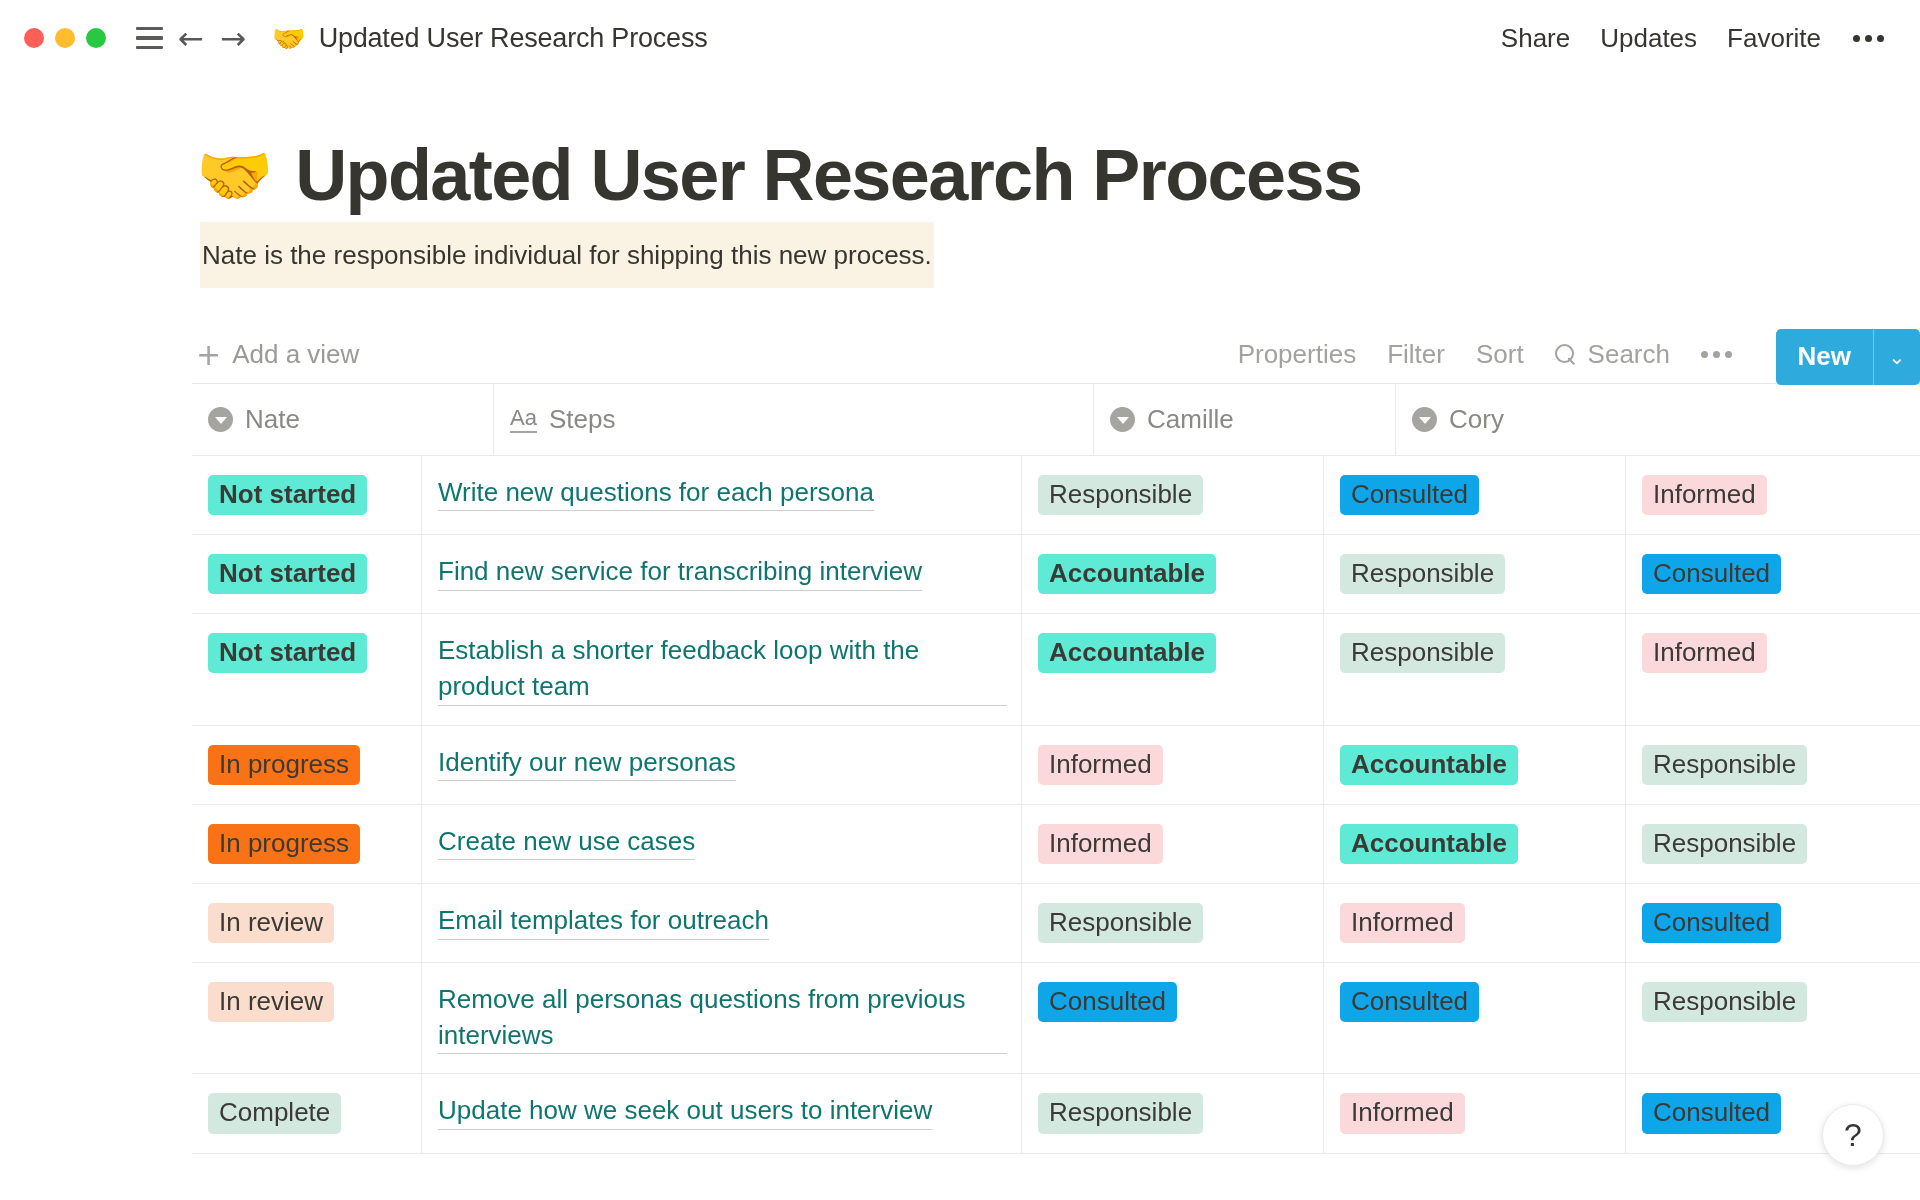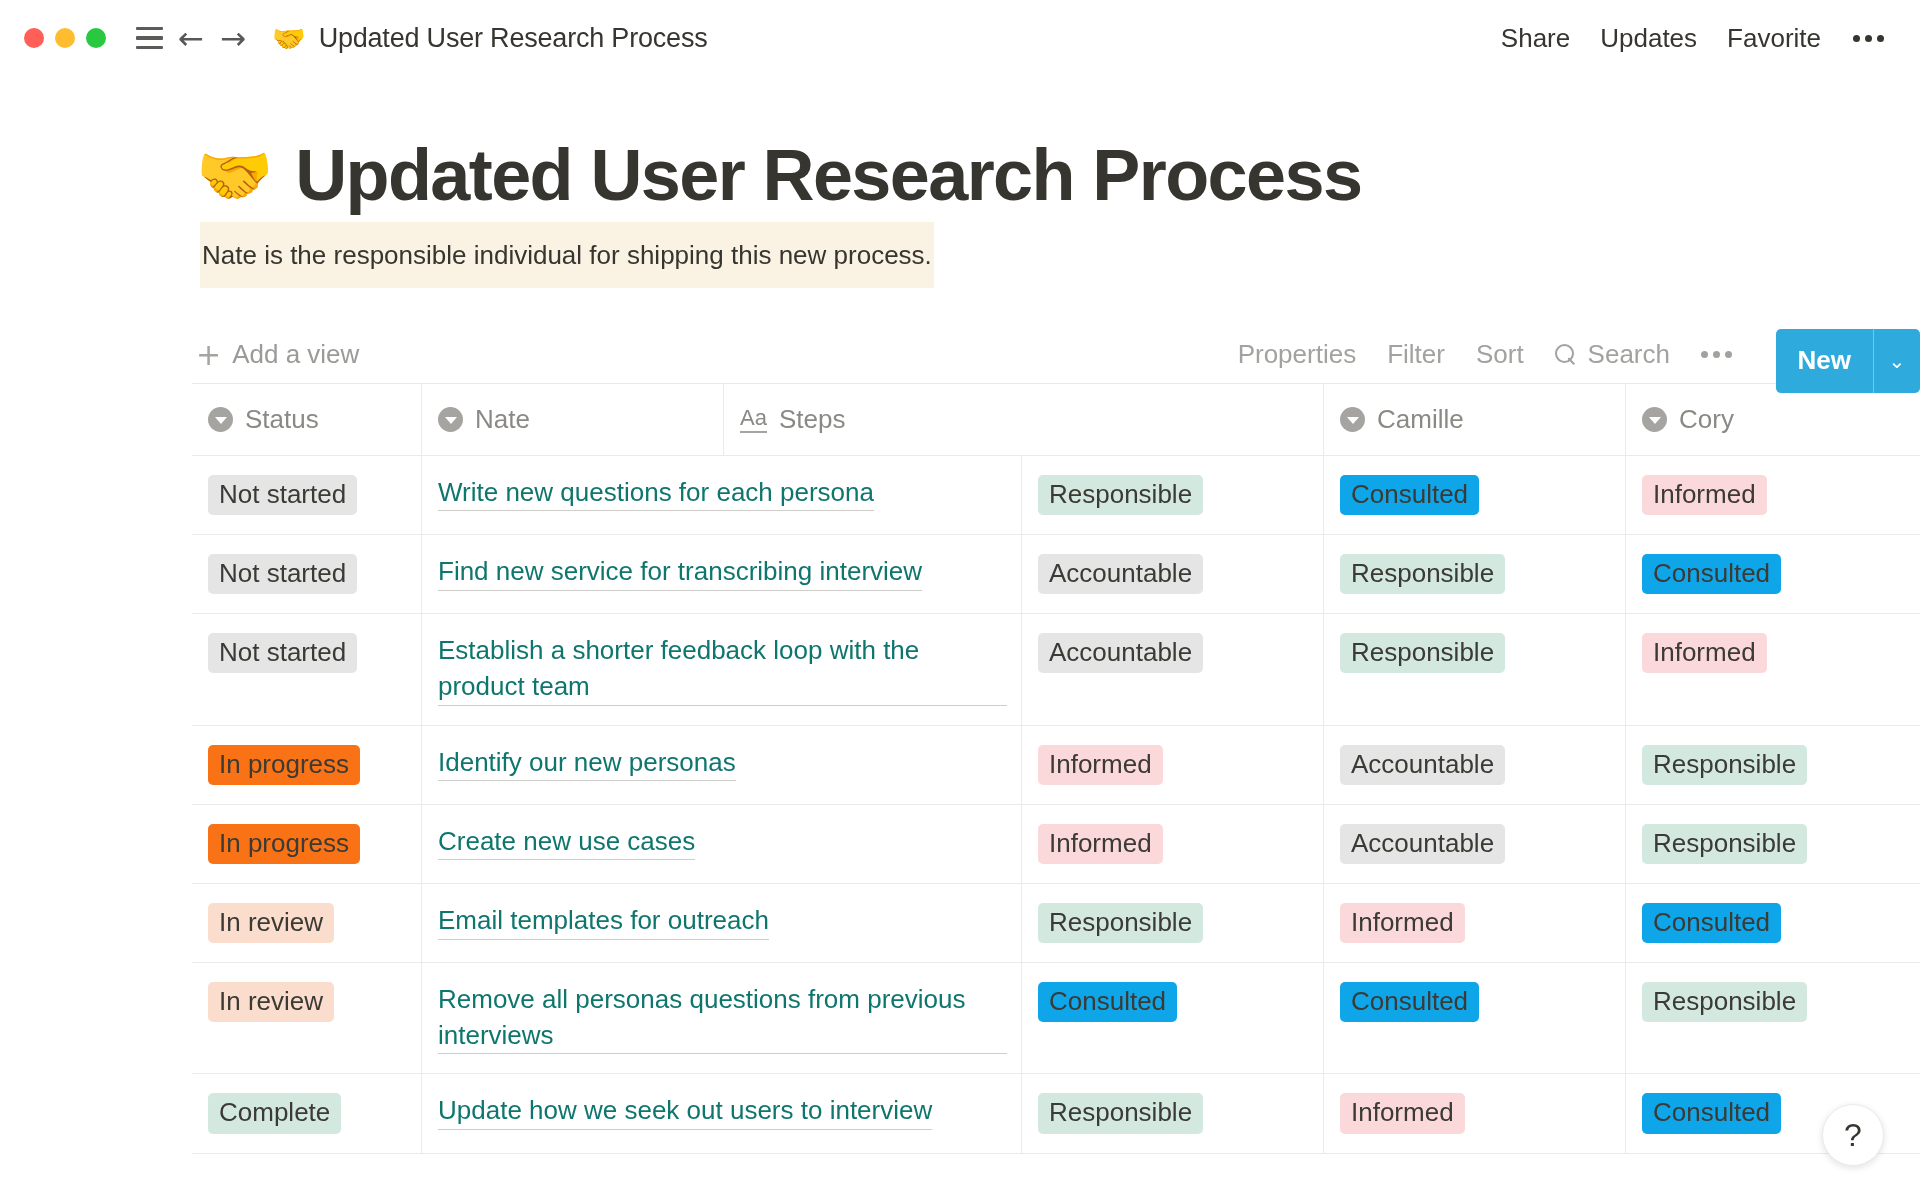--- a/index.html
+++ b/index.html
@@ -99,21 +99,21 @@
     width: 9px; height: 2.4px; background: #a3a29f; transform: rotate(45deg);
     transform-origin: left center; border-radius: 2px;
   }
   .tb-ellipsis { display:flex; align-items:center; gap:5px; }
   .tb-ellipsis i { width:7px; height:7px; border-radius:50%; background:#a3a29f; display:block; }
 
   .new-group {
     position: absolute; right: 0; top: 2px;
     display: flex; align-items: stretch;
     background: #2eaadc; border-radius: 5px; overflow: hidden;
-    height: 64px;
+    height: 56px;
   }
   .new-main {
     display: flex; align-items: center; justify-content: center;
     padding: 0 22px; color: #fff; font-size: 26px; font-weight: bold;
   }
   .new-sep { width: 1px; background: rgba(255,255,255,0.35); }
   .new-caret {
     display:flex; align-items:center; justify-content:center;
     width: 46px; color:#fff; font-size: 20px; font-family: "DejaVu Sans", sans-serif;
   }
@@ -157,21 +157,21 @@
 
   .pill {
     display: inline-block;
     padding: 5px 11px 7px 11px;
     border-radius: 5px;
     font-size: 26px;
     line-height: 1.08;
     color: #3b3a35;
     white-space: nowrap;
   }
-  .pill.gray  { background: #e5e5e5; }
+  .pill.gray  { background: #5eead4; font-weight: bold; }
   .pill.green { background: #d3e8df; }
   .pill.cream { background: #f97316; }
   .pill.peach { background: #fbddcd; }
   .pill.pink  { background: #fbd9da; }
   .pill.tan   { background: #0ea5e9; }
 
   .step-text {
     font-size: 26px; color: #0f766e; line-height: 1.38;
     border-bottom: 1.5px solid #cfcecb;
     display: inline;
@@ -264,26 +264,20 @@
     <div class="new-group">
       <span class="new-main">New</span>
       <span class="new-sep"></span>
       <span class="new-caret">⌄</span>
     </div>
   </div>
 
   <div class="table">
 
     <div class="trow header">
-      <div class="tcell c-status">
-        <span class="hdr-inner">
-          <span class="select-icon"></span>
-          <span class="hdr-label">Status</span>
-        </span>
-      </div>
       <div class="tcell c-person">
         <span class="hdr-inner">
           <span class="select-icon"></span>
           <span class="hdr-label">Nate</span>
         </span>
       </div>
       <div class="tcell c-steps">
         <span class="hdr-inner">
           <span class="aa-icon">Aa</span>
           <span class="hdr-label">Steps</span>

